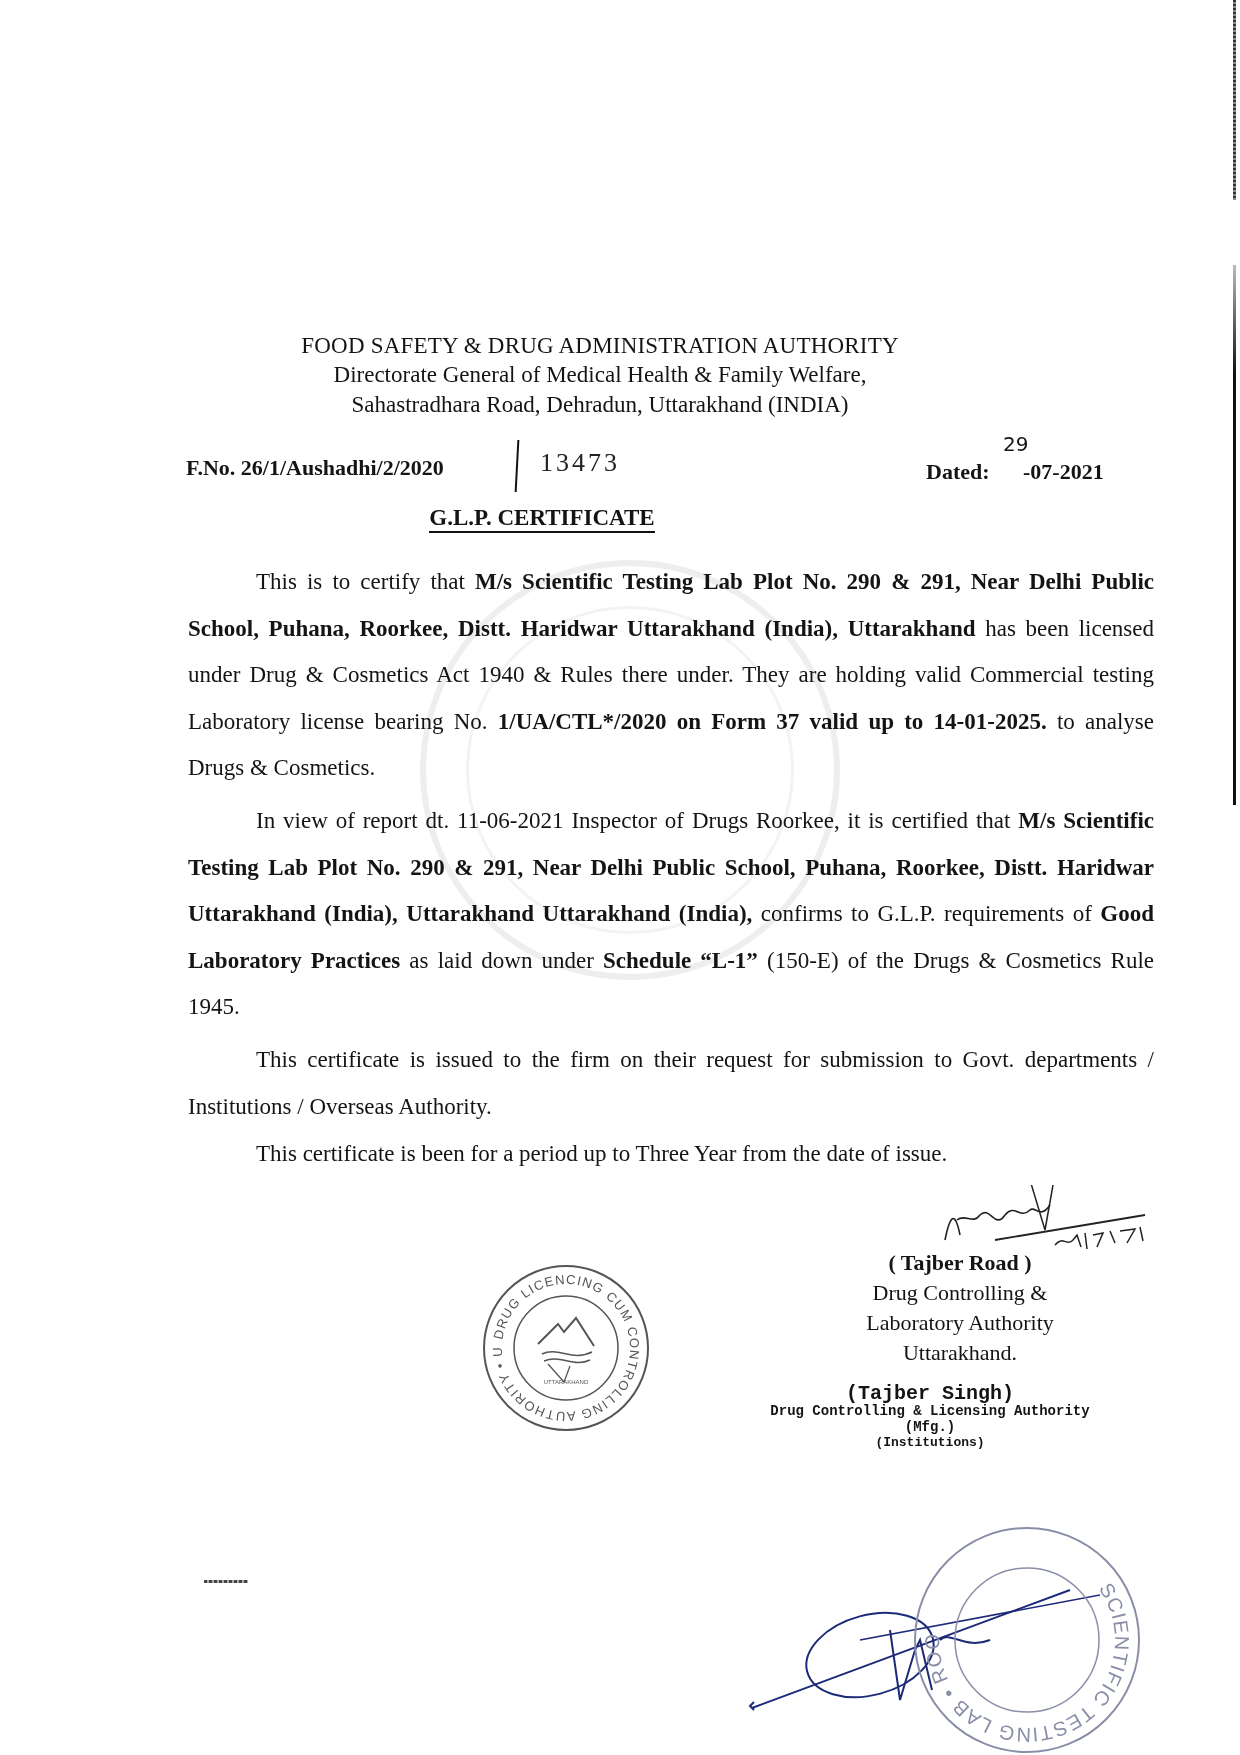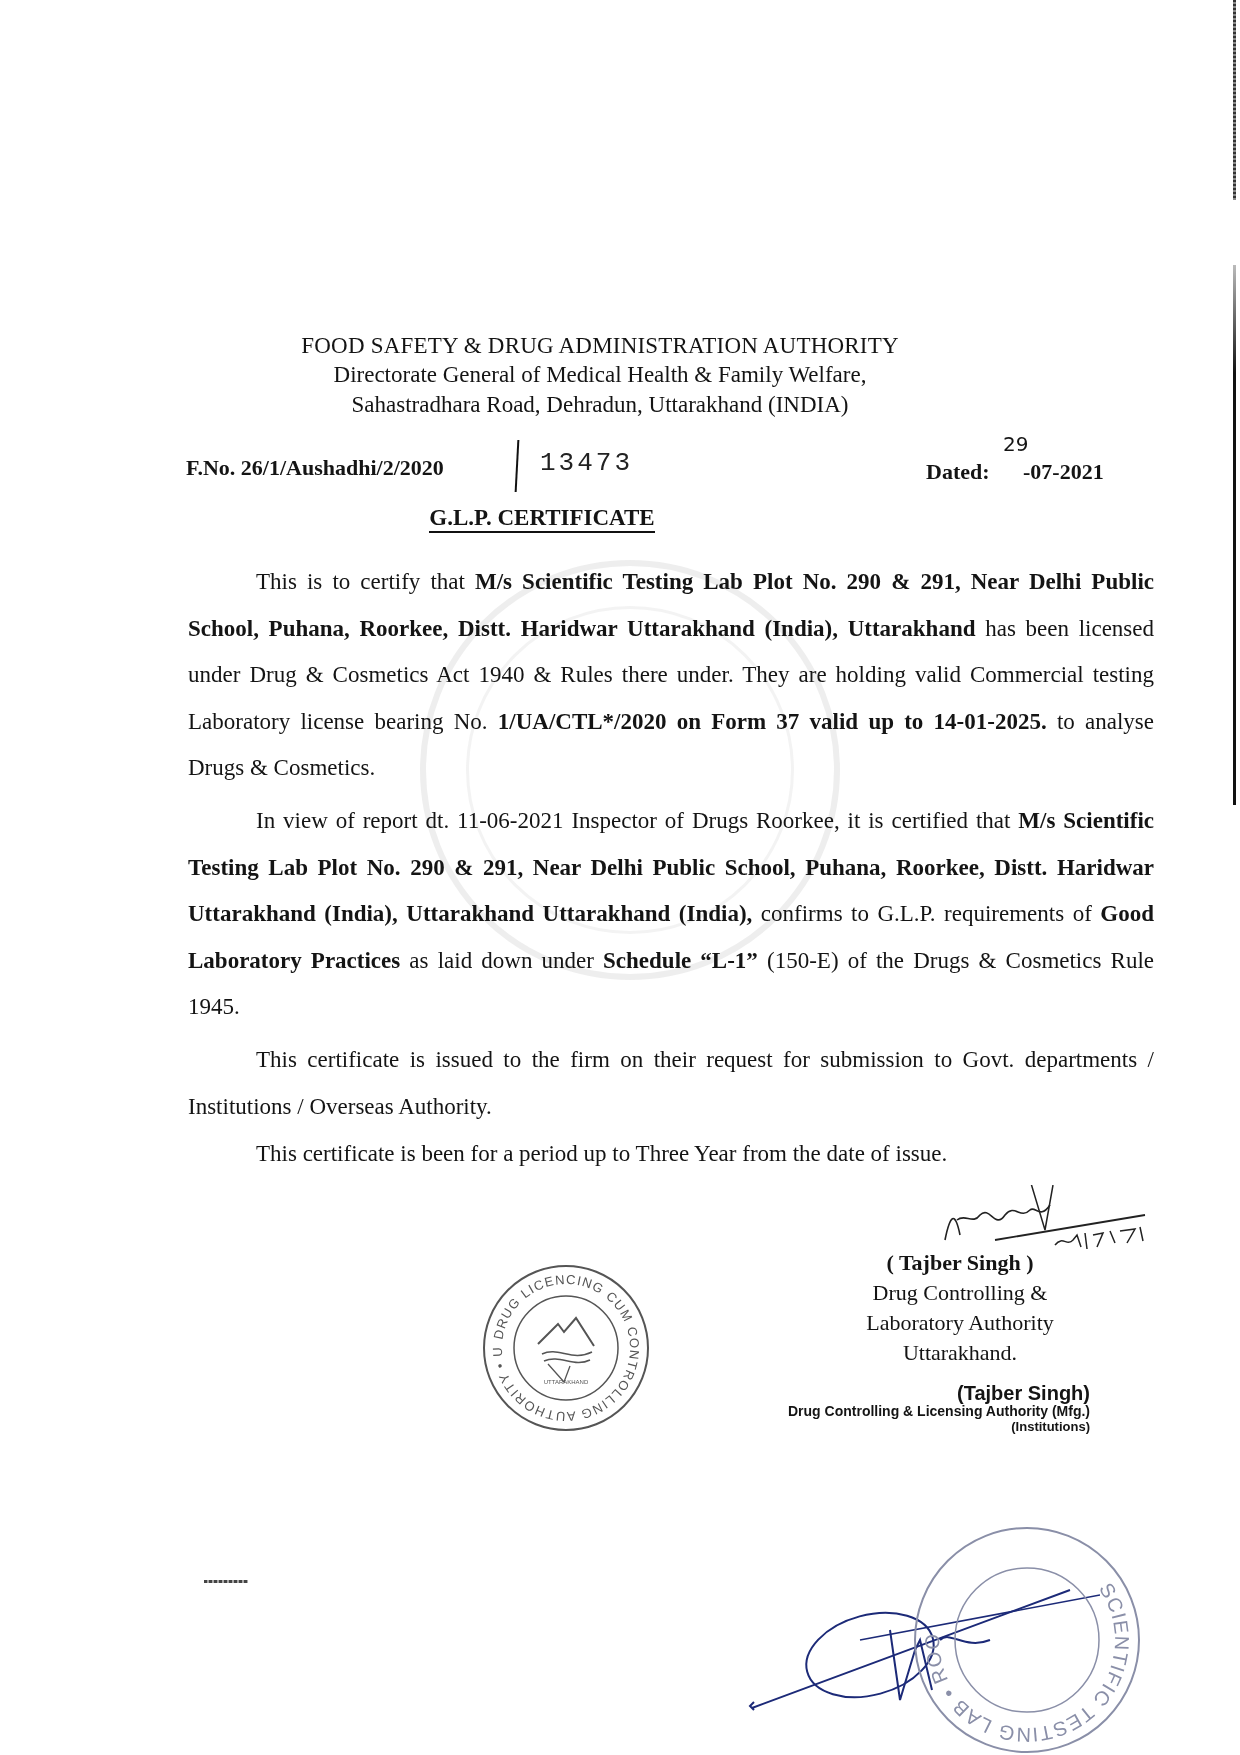--- a/index.html
+++ b/index.html
@@ -20,41 +20,41 @@
     border:3px solid rgba(160,160,160,0.12);
   }
 
   .header { position:absolute; left:0; width:1240px; text-align:center; font-size:23px; line-height:29px; }
   .h1 { top:331px; left:-20px; letter-spacing:0.2px; }
   .h2 { top:360px; left:-20px; }
   .h3 { top:390px; left:-20px; }
 
   .fno { position:absolute; left:186px; top:455px; font-size:22px; font-weight:bold; }
   .fno-bar { position:absolute; left:516px; top:440px; width:2px; height:52px; background:#111; transform:rotate(3deg); }
-  .fno-hand { position:absolute; left:540px; top:448px; font-family:Liberation Mono, monospace; font-size:26px; font-weight:300; letter-spacing:3px; color:#222; }
+  .fno-hand { position:absolute; left:540px; top:448px; font-family:Liberation Serif, serif; font-size:26px; font-weight:300; letter-spacing:3px; color:#222; }
   .dated { position:absolute; left:926px; top:459px; font-size:22px; font-weight:bold; }
   .dated-day { position:absolute; left:1003px; top:432px; font-size:20px; font-family:"DejaVu Sans", sans-serif; font-weight:400; }
   .dated-rest { position:absolute; left:1023px; top:459px; font-size:22px; font-weight:bold; }
 
   .title { position:absolute; left:0; width:1092px; top:505px; text-align:center; font-size:23px; font-weight:bold; }
   .title span { border-bottom:2px solid #111; padding-bottom:1px; margin-left:-8px; }
 
   .para { position:absolute; left:188px; width:966px; font-size:23px; line-height:46.5px; text-align:justify; }
   .p1 { top:559px; }
   .p2 { top:798px; }
   .p3 { top:1037px; }
   .p4 { top:1131px; }
   .indent { display:inline-block; width:68px; }
   .b { font-weight:bold; }
 
   .sig-hand { position:absolute; left:935px; top:1185px; width:230px; height:80px; }
   .sig-block { position:absolute; left:830px; top:1248px; width:260px; text-align:center; font-size:22px; line-height:30px; }
   .sig-block .name { font-weight:bold; }
 
-  .stamp2 { position:absolute; left:770px; top:1382px; width:320px; text-align:right; font-family:Liberation Sans, sans-serif; }
+  .stamp2 { position:absolute; left:770px; top:1382px; width:320px; text-align:center; font-family:Liberation Mono, monospace; }
   .stamp2 .n { font-size:20px; font-weight:bold; }
   .stamp2 .t { font-size:14px; font-weight:bold; margin-top:-2px; }
   .stamp2 .u { font-size:13px; font-weight:bold; }
 
   .seal { position:absolute; left:480px; top:1262px; width:172px; height:172px; }
   .lab-seal { position:absolute; left:905px; top:1520px; width:245px; height:240px; }
   .lab-sig { position:absolute; left:740px; top:1570px; width:360px; height:150px; }
 
   .tiny-mark { position:absolute; left:204px; top:1580px; width:44px; height:3px; background:repeating-linear-gradient(90deg,#444 0 3px,#aaa 3px 5px); }
 </style>
@@ -98,21 +98,21 @@
 </div>
 
 <svg class="sig-hand" viewBox="0 0 230 80">
   <path d="M10 55 C15 30, 20 25, 25 50 M22 35 C30 28, 38 40, 45 30 C55 20, 60 45, 70 30 C80 18, 85 35, 95 25 C100 20,105 35,115 20" stroke="#222" stroke-width="1.6" fill="none"></path>
   <path d="M60 55 L210 30" stroke="#222" stroke-width="1.8" fill="none"></path>
   <path d="M120 60 C128 50,132 62,138 55 L142 50 L146 62 M150 48 L152 64 M158 50 L168 48 L162 62 M175 46 L180 58 M185 46 L200 44 L192 58 M205 42 L208 56" stroke="#222" stroke-width="1.5" fill="none"></path>
   <path d="M95 -5 L110 45 L118 0" stroke="#222" stroke-width="1.5" fill="none"></path>
 </svg>
 
 <div class="sig-block">
-  <div class="name">( Tajber Singh )</div>
+  <div class="name">( Tajber Road )</div>
   <div>Drug Controlling &amp;</div>
   <div>Laboratory Authority</div>
   <div>Uttarakhand.</div>
 </div>
 
 <div class="stamp2">
   <div class="n">(Tajber Singh)</div>
   <div class="t">Drug Controlling &amp; Licensing Authority (Mfg.)</div>
   <div class="u">(Institutions)</div>
 </div>

